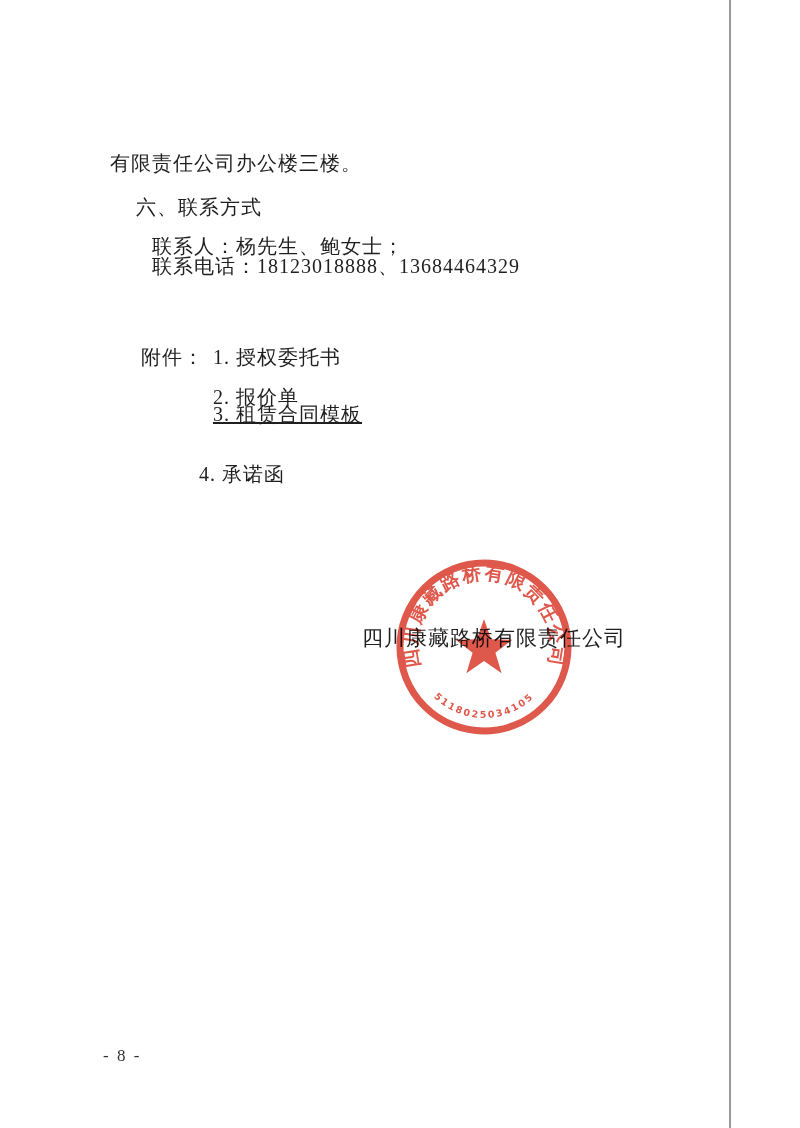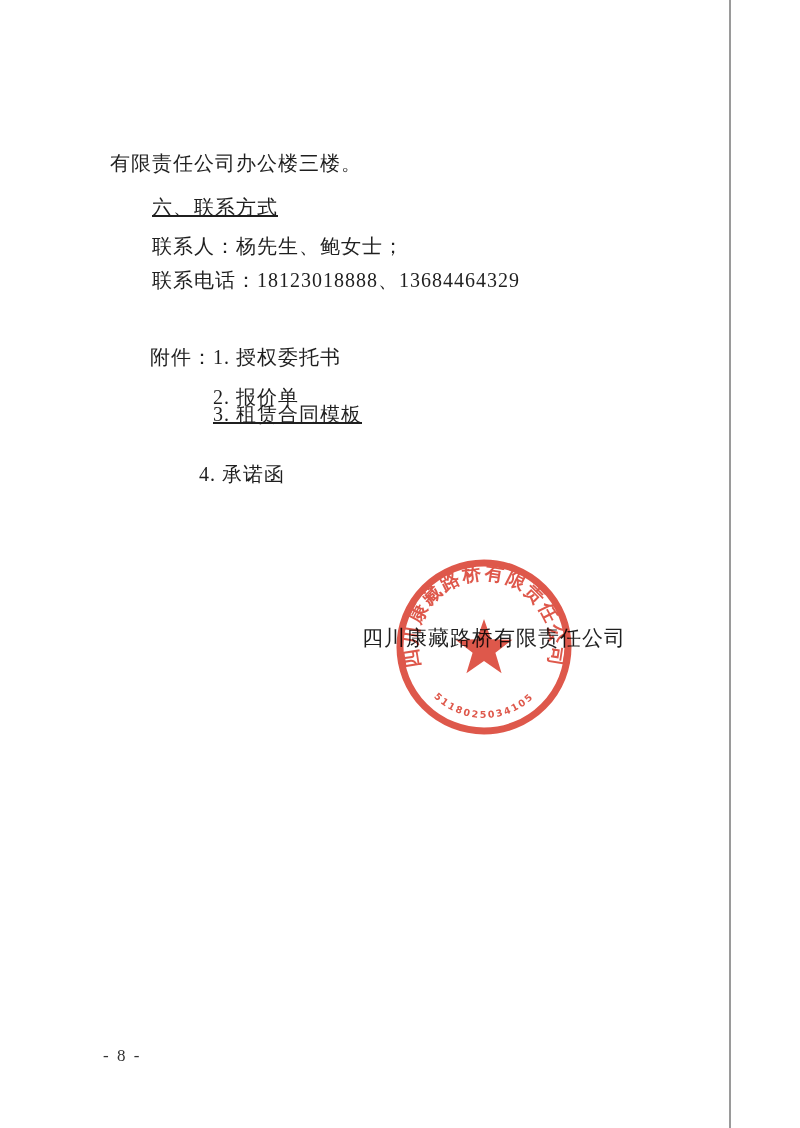--- a/index.html
+++ b/index.html
@@ -23,24 +23,24 @@
   }
   .txt {
     position: absolute;
     font-size: 20px;
     font-weight: 500;
     letter-spacing: 1px;
     white-space: nowrap;
     color: #1f1f1f;
   }
   .line1      { left: 110px; top: 150px; }
-  .sec-title  { left: 152px; top: 194px; text-decoration: underline; }
+  .sec-title  { left: 136px; top: 194px; }
   .contact-p  { left: 152px; top: 233px; text-align: right; }
-  .contact-t  { left: 152px; top: 267px; }
-  .attach-label { left: 150px; top: 344px; }
+  .contact-t  { left: 152px; top: 253px; }
+  .attach-label { left: 141px; top: 344px; }
   .attach-item-0 { left: 213px; top: 344px; }
   .attach-item-1 { left: 213px; top: 384px; }
   .attach-item-2 { left: 213px; top: 401px; text-decoration: underline; }
   .attach-item-3 { left: 199px; top: 461px; }
   .sig-company { left: 362px; top: 624px; font-size: 21px; }
   .sig-date    { left: 411px; top: 665px; }
   .page-num    { left: 103px; top: 1046px; font-size: 17px; letter-spacing: 2px; color: #333; }
   .stamp {
     position: absolute;
     left: 393px;

